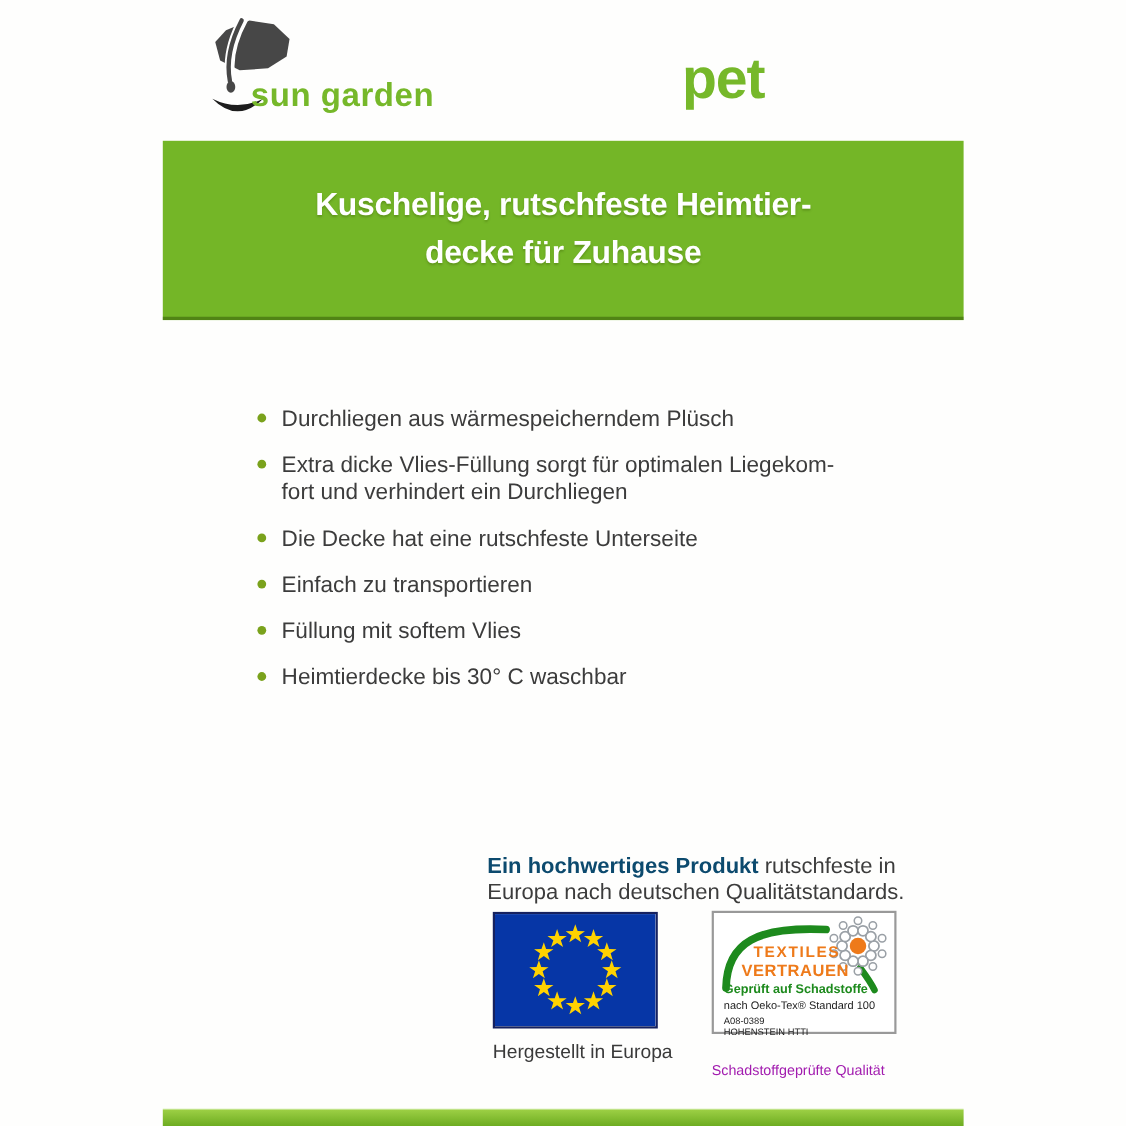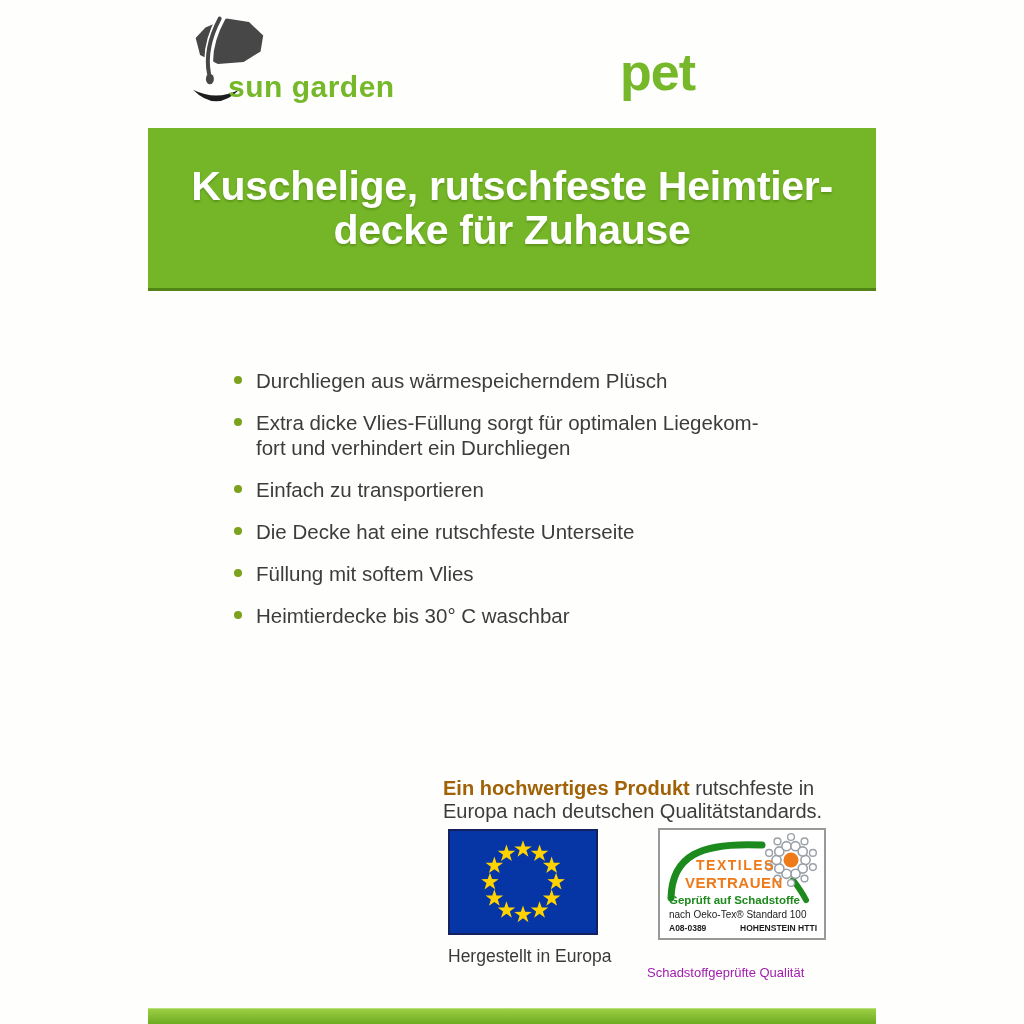--- a/index.html
+++ b/index.html
@@ -23,56 +23,56 @@
   .brand-text{position:absolute;left:228px;top:70px;font-size:30px;font-weight:600;
     color:var(--brand-green);letter-spacing:0.5px;}
   .collection{position:absolute;left:620px;top:42px;display:flex;align-items:flex-start;gap:7px;}
   .collection .pet{font-size:52px;font-weight:bold;color:var(--brand-green);letter-spacing:-1px;}
   .collection .coll{font-size:33px;font-weight:400;color:#3f3f3f;letter-spacing:0.5px;}
 
   
   .banner{position:absolute;left:148px;top:128px;width:728px;height:163px;
     background:var(--banner-green);border-bottom:3px solid rgba(40,70,0,0.45);
     display:flex;align-items:center;justify-content:center;}
-  .banner h1{font-size:41px;line-height:44px;font-weight:bold;color:#fff;text-align:center;
+  .banner h1{font-size:29px;line-height:44px;font-weight:bold;color:#fff;text-align:center;
     letter-spacing:-0.3px;text-shadow:0 2px 2px rgba(50,80,0,0.3);}
   .banner h1 .ln{display:block;white-space:nowrap;}
 
   
   .features{position:absolute;left:234px;top:368px;width:600px;list-style:none;}
   .feature{display:flex;margin-bottom:17px;}
   .dot{flex:0 0 8px;width:8px;height:8px;border-radius:50%;
     background:#7aa21c;margin-top:8px;margin-right:14px;}
   .feature .txt{font-size:20.5px;line-height:25px;color:var(--dark-text);}
   .feature .ln{display:block;white-space:nowrap;}
   .feature .ln:empty{display:none;}
 
   
   .intro{position:absolute;left:443px;top:777px;font-size:20px;line-height:23px;
     color:var(--dark-text);white-space:nowrap;}
-  .intro .b{font-weight:bold;color:#a16207;}
+  .intro .b{font-weight:bold;color:#0c4a6e;}
 
   .eu-fig{position:absolute;left:448px;top:829px;}
   .eu-flag{display:block;width:150px;height:106px;border:2px solid var(--eu-border-navy);}
   .eu-fig figcaption{margin-top:11px;font-size:17.5px;color:#3a3a3a;}
 
   .oeko-fig{position:absolute;left:647px;top:828px;}
   .oeko-box{position:relative;width:168px;height:112px;background:#fff;
-    border:2px solid #999;margin-left:11px;}
+    border:2px solid #999;}
   .oeko-art{position:absolute;left:0;top:0;width:164px;height:108px;}
   .oeko-box .t1{position:absolute;left:36px;top:27px;font-size:14px;font-weight:800;
     color:var(--oeko-orange);letter-spacing:1.5px;}
   .oeko-box .t2{position:absolute;left:25px;top:44px;font-size:15px;font-weight:800;
     color:var(--oeko-orange);letter-spacing:0.5px;}
   .oeko-box .t3{position:absolute;left:9px;top:64px;font-size:11.5px;font-weight:700;
     color:var(--oeko-green);white-space:nowrap;}
   .oeko-box .t4{position:absolute;left:9px;top:79px;font-size:10px;font-weight:400;
     color:#1c1c1c;white-space:nowrap;}
   .oeko-box .t5{position:absolute;left:9px;top:93px;width:148px;display:flex;
-    justify-content:space-between;font-size:8.5px;font-weight:700;color:#1c1c1c;}
+    justify-content:space-between;font-size:8.5px;font-weight:400;color:#1c1c1c;flex-direction:column;}
   .oeko-fig figcaption{margin-top:25px;font-size:13px;color:#a21caf;}
 
   .bottom-bar{position:absolute;left:148px;top:1008px;width:728px;height:16px;
     background:linear-gradient(180deg,#9ccf44 0%,#6cab20 100%);
     border-top:1px solid #badf7d;}
 </style>
 </head>
 <body>
 
 <div class="page">
@@ -107,27 +107,27 @@
     <li class="feature">
       <span class="dot"></span>
       <span class="txt">
           <span class="ln">Extra dicke Vlies-Füllung sorgt für optimalen Liegekom-</span>
           <span class="ln">fort und verhindert ein Durchliegen</span>
         </span>
     </li>
     <li class="feature">
       <span class="dot"></span>
       <span class="txt">
+          <span class="ln">Die Decke hat eine rutschfeste Unterseite</span>
+        </span>
+    </li>
+    <li class="feature">
+      <span class="dot"></span>
+      <span class="txt">
           <span class="ln">Einfach zu transportieren</span>
-        </span>
-    </li>
-    <li class="feature">
-      <span class="dot"></span>
-      <span class="txt">
-          <span class="ln">Die Decke hat eine rutschfeste Unterseite</span>
         </span>
     </li>
     <li class="feature">
       <span class="dot"></span>
       <span class="txt">
           <span class="ln">Füllung mit softem Vlies</span>
         </span>
     </li>
     <li class="feature">
       <span class="dot"></span>

